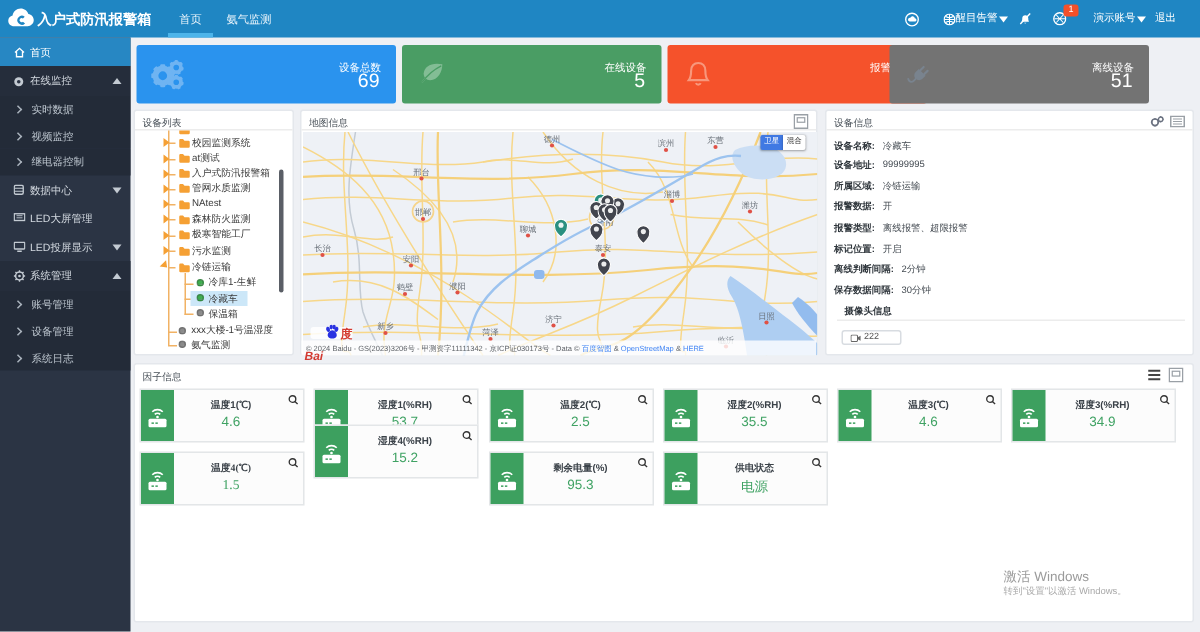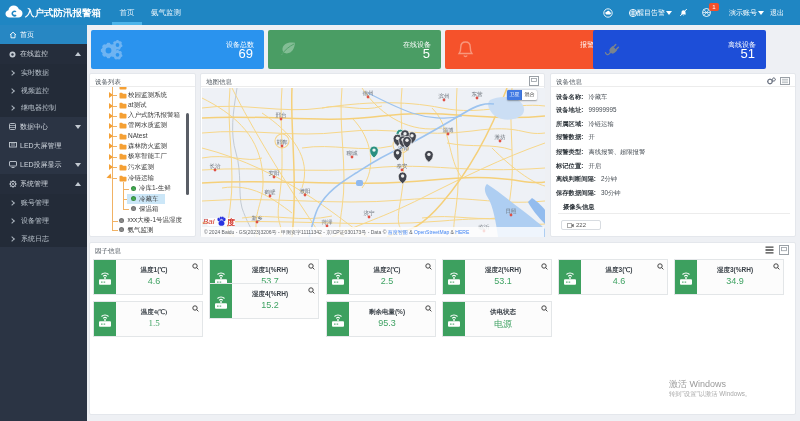--- a/index.html
+++ b/index.html
@@ -183,21 +183,21 @@
     <div class="num">5</div>
   </div>
 <div class="card" style="left:445px;background:#f5522b;">
     <svg class="abs" style="left:11px;top:8px;" width="19" height="23" viewBox="0 0 24 26">
 <path d="M4 18 C5.5 16 6 13.5 6 10 C6 6 8.5 3.5 12 3.5 C15.5 3.5 18 6 18 10 C18 13.5 18.5 16 20 18 Z" fill="none" stroke="#f8977c" stroke-width="1.8"></path>
 <path d="M10 20.5 a2.2 2.2 0 0 0 4 0" fill="none" stroke="#f8977c" stroke-width="1.8"></path>
     </svg>
     <div class="lbl">报警设备</div>
     <div class="num">0</div>
   </div>
-<div class="card" style="left:593px;background:#1d4ed8;text-align:center;">
+<div class="card" style="left:593px;background:#737373;text-align:center;">
     <svg class="abs" style="left:9px;top:9px;" width="22" height="22" viewBox="0 0 26 26">
 <g transform="rotate(45 13 13)">
 <path d="M9.2 10 H16.8 V13.5 A3.8 3.8 0 0 1 13 17.3 A3.8 3.8 0 0 1 9.2 13.5 Z" fill="#79838e"></path>
 <path d="M10.8 9.8 V6.2 M15.2 9.8 V6.2" stroke="#79838e" stroke-width="1.7" stroke-linecap="round"></path>
 <path d="M13 17.3 V19.5 C13 22 10.5 22.5 9 21.5" stroke="#79838e" stroke-width="1.5" fill="none" stroke-linecap="round"></path>
 </g>
     </svg>
     <div class="lbl">离线设备</div>
     <div class="num">51</div>
   </div>
@@ -415,21 +415,21 @@
         </g>
       </svg></div>
 </div>
 
 <div class="abs" style="left:507px;top:90px;width:15px;height:9.5px;background:#4079e3;border-radius:1.5px 0 0 1.5px;color:#fff;font-size:5px;line-height:9.5px;text-align:center;box-shadow:0 0.5px 1.5px rgba(0,0,0,0.35);">卫星</div>
 <div class="abs" style="left:522px;top:90px;width:15px;height:9.5px;background:#fff;border-radius:0 1.5px 1.5px 0;color:#333;font-size:5px;line-height:9.5px;text-align:center;box-shadow:0 0.5px 1.5px rgba(0,0,0,0.35);">混合</div>
 <div class="abs" style="left:201px;top:227px;width:343px;height:9.5px;background:rgba(255,255,255,0.8);"></div>
 <div class="abs" style="left:204px;top:229px;font-size:5px;color:#5f6368;white-space:nowrap;">© 2024 Baidu - GS(2023)3206号 - 甲测资字11111342 - 京ICP证030173号 - Data © <span style="color:#4285f4;">百度智图</span> &amp; <span style="color:#4285f4;">OpenStreetMap</span> &amp; <span style="color:#4285f4;">HERE</span></div>
 <div class="abs" style="left:203px;top:217px;width:33px;height:10px;">
     <span style="position:absolute;left:4px;top:1px;width:28px;height:8px;background:rgba(255,255,255,0.85);border-radius:2px;"></span>
-  <span style="position:absolute;left:0;top:0;font-size:8px;font-weight:normal;color:#d33a31;font-style:italic;">Bai</span>
+  <span style="position:absolute;left:0;top:16px;font-size:8px;font-weight:bold;color:#d33a31;font-style:italic;">Bai</span>
   <svg class="abs" style="left:13px;top:-1px;" width="11" height="11" viewBox="0 0 13 13">
       <g fill="#2932e1">
         <ellipse cx="3.2" cy="4.2" rx="1.5" ry="2.1" transform="rotate(-15 3.2 4.2)"></ellipse>
         <ellipse cx="9.8" cy="4.2" rx="1.5" ry="2.1" transform="rotate(15 9.8 4.2)"></ellipse>
         <ellipse cx="5.7" cy="2.4" rx="1.3" ry="1.9"></ellipse>
         <ellipse cx="8" cy="2.4" rx="1.3" ry="1.9"></ellipse>
         <path d="M6.5 5 C8.5 5 10.5 7.5 10 9.5 C9.6 11.2 8 11.5 6.5 11.5 C5 11.5 3.4 11.2 3 9.5 C2.5 7.5 4.5 5 6.5 5 Z"></path>
       </g>
     </svg>
   <span style="position:absolute;left:24px;top:0;font-size:8px;font-weight:bold;color:#d33a31;">度</span>
@@ -557,21 +557,21 @@
 <path d="M3.5 7.5 a5 5 0 0 1 7 0"></path>
 <path d="M5.2 9.3 a2.6 2.6 0 0 1 3.6 0"></path>
 </g>
 <circle cx="7" cy="11" r="0.9" fill="#fff"></circle>
 <rect x="1" y="12.2" width="12" height="5.6" rx="1" fill="#fff"></rect>
 <rect x="3" y="14.6" width="1.6" height="1" fill="#3da05f"></rect>
 <rect x="5.6" y="14.6" width="1.6" height="1" fill="#3da05f"></rect>
 </svg>
     </div>
     <div class="tt">湿度2(%RH)</div>
-    <div class="tv">53.1</div>
+    <div class="tv">35.5</div>
     <svg class="abs" style="right:3px;top:3px;" width="7" height="7" viewBox="0 0 7 7">
       <circle cx="3" cy="3" r="2.2" fill="none" stroke="#333" stroke-width="0.9"></circle>
       <path d="M4.6 4.6 L6.4 6.4" stroke="#333" stroke-width="0.9"></path>
     </svg>
   </div>
 <div class="tile" style="left:558px;top:259px;">
 <div class="gi">
       <svg class="abs" style="left:4px;top:7px;" width="14" height="20" viewBox="0 0 14 20">
 <g fill="none" stroke="#fff" stroke-width="1.1">
 <path d="M3.5 7.5 a5 5 0 0 1 7 0"></path>

